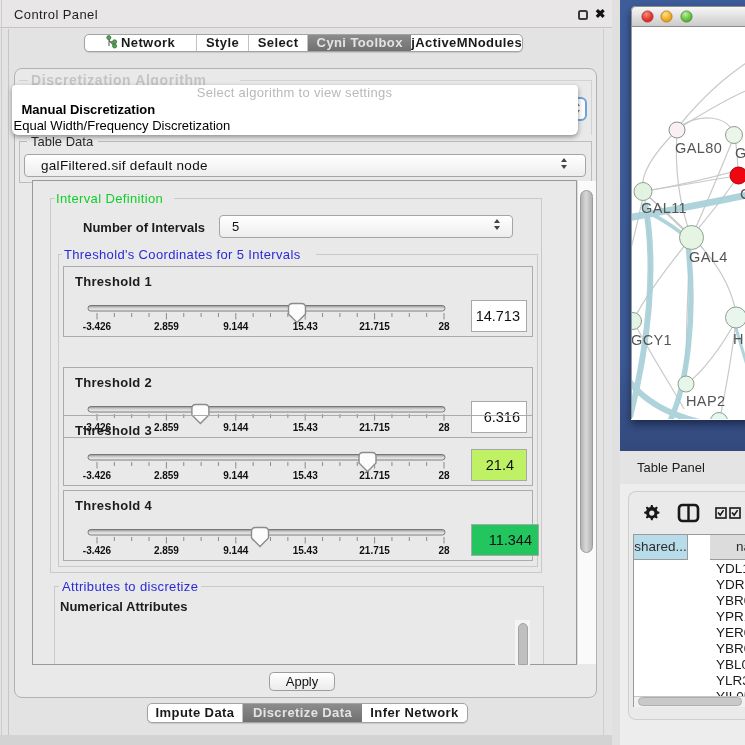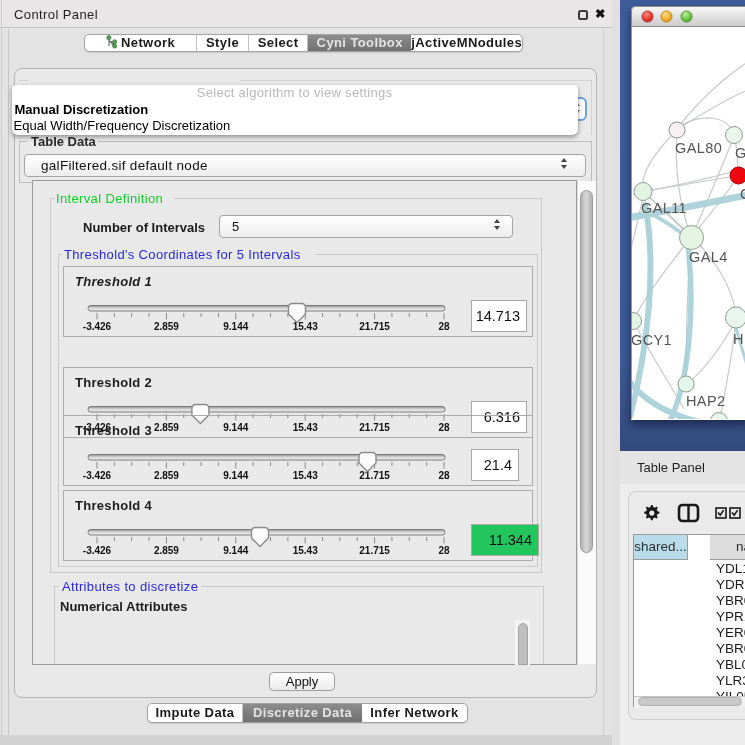--- a/index.html
+++ b/index.html
@@ -156,31 +156,32 @@
     <div style="width:60px; line-height:16px; border-right:1px solid #c3c3c3;">Select</div>
     <div style="width:105px; line-height:16px; background:linear-gradient(180deg,#8c8c8c,#707070); color:#e3e3e3;">Cyni Toolbox</div>
     <div style="flex:1; line-height:16px;">jActiveMNodules</div>
   </div>
 
   <div class="abs" style="left:14px; top:68px; width:583px; height:630px; background:#e9e9e9; border:1px solid #b2b2b2; border-radius:8px;"></div>
 
   <div class="abs" style="left:19px; top:80px; width:9px; height:1px; background:#d2d2d2;"></div>
   <div class="abs" style="left:240px; top:80px; width:351px; height:1px; background:#d2d2d2;"></div>
   <div class="abs" style="left:591px; top:80px; width:1px; height:55px; background:#d2d2d2;"></div>
+  <div class="abs" style="left:31px; top:72px; font-size:14px; font-weight:bold; letter-spacing:0.6px; color:#c4c4c4;">Discretization Algorithm</div>
 
   <div class="abs" style="left:566px; top:97px; width:21px; height:24px; background:#fdfdfd; border:2.5px solid #6ca3dc; border-radius:6px;"></div>
   <div class="abs" style="left:574px; top:102px; width:0; height:0; border-left:3.5px solid transparent; border-right:3.5px solid transparent; border-bottom:4.5px solid #777;"></div>
   <div class="abs" style="left:574px; top:110px; width:0; height:0; border-left:3.5px solid transparent; border-right:3.5px solid transparent; border-top:4.5px solid #777;"></div>
 
   <div class="abs" style="left:19px; top:141px; width:8px; height:1px; background:#bdbdbd;"></div>
   <div class="abs" style="left:98px; top:141px; width:493px; height:1px; background:#bdbdbd;"></div>
   <div class="abs" style="left:19px; top:141px; width:1px; height:41px; background:#bdbdbd;"></div>
   <div class="abs" style="left:591px; top:141px; width:1px; height:41px; background:#bdbdbd;"></div>
   <div class="abs" style="left:19px; top:182px; width:573px; height:1px; background:#bdbdbd;"></div>
-  <div class="abs" style="left:31px; top:134px; font-size:13px; color:#2a2a2a;font-weight:bold;">Table Data</div>
+  <div class="abs" style="left:31px; top:134px; font-size:13px; color:#2a2a2a;">Table Data</div>
   <div class="abs" style="left:24px; top:154px; width:562px; height:23px; background:linear-gradient(180deg,#ffffff,#ededed); border:1px solid #a5a5a5; border-radius:4px; font-size:13.5px; letter-spacing:0.3px; color:#111; line-height:21px; padding-left:16px;">galFiltered.sif default node
     <span style="position:absolute; right:18px; top:3px;">
         <span style="display:block; width:0; height:0; border-left:3.5px solid transparent; border-right:3.5px solid transparent; border-bottom:4.5px solid #444; margin-bottom:2.5px;"></span>
         <span style="display:block; width:0; height:0; border-left:3.5px solid transparent; border-right:3.5px solid transparent; border-top:4.5px solid #444;"></span>
       </span>
   </div>
 
   <div class="abs" style="left:32px; top:180px; width:545px; height:485px; border:1px solid #999; background:#e9e9e9;"></div>
   <div class="abs" style="left:577px; top:181px; width:19px; height:483px; background:#fafafa; border-left:1px solid #dcdcdc;"></div>
   <div class="abs" style="left:580px; top:190px; width:13px; height:363px; border-radius:6.5px; background:linear-gradient(90deg,#b2b2b2,#d8d8d8 45%,#b2b2b2); border:1px solid #9b9b9b;"></div>
@@ -201,21 +202,21 @@
   </div>
 
   <div class="abs" style="left:58px; top:254px; width:4px; height:1px; background:#c9c9c9;"></div>
   <div class="abs" style="left:316px; top:254px; width:221px; height:1px; background:#c9c9c9;"></div>
   <div class="abs" style="left:58px; top:254px; width:1px; height:312px; background:#c9c9c9;"></div>
   <div class="abs" style="left:537px; top:254px; width:1px; height:312px; background:#c9c9c9;"></div>
   <div class="abs" style="left:58px; top:566px; width:480px; height:1px; background:#c9c9c9;"></div>
   <div class="abs" style="left:64px; top:247px; font-size:13px; letter-spacing:0.35px; color:#2a2ad8;">Threshold's Coordinates for 5 Intervals</div>
 
   <div class="abs" style="left:63px; top:266px; width:470px; height:71px; border:1px solid #ababab;">
-    <div class="abs" style="left:11px; top:7px; font-size:13px; font-weight:bold; letter-spacing:0.3px; color:#1c1c1c;font-style:italic;">Threshold 1</div>
+    <div class="abs" style="left:11px; top:7px; font-size:13px; font-weight:bold; letter-spacing:0.3px; color:#1c1c1c;">Threshold 1</div>
     <svg class="abs" style="left:0; top:0;" width="468" height="69" viewBox="0 0 468 69">
       <defs>
         <linearGradient id="trk0" x1="0" y1="0" x2="0" y2="1">
           <stop offset="0" stop-color="#8e8e8e"></stop>
             <stop offset="0.45" stop-color="#d4d4d4"></stop>
             <stop offset="1" stop-color="#f0f0f0"></stop>
         </linearGradient>
       </defs>
       <rect x="24" y="38.5" width="357" height="5.5" rx="2.75" fill="url(#trk0)" stroke="#6f6f6f" stroke-width="0.9"></rect>
       <g stroke="#8a8a8a" stroke-width="1">
@@ -338,21 +339,21 @@
       <g fill="#111" font-size="10px" font-weight="bold" font-family="Liberation Sans">
         <text x="33.00" y="62.5" text-anchor="middle">-3.426</text>
           <text x="102.40" y="62.5" text-anchor="middle">2.859</text>
           <text x="171.80" y="62.5" text-anchor="middle">9.144</text>
           <text x="241.20" y="62.5" text-anchor="middle">15.43</text>
           <text x="310.60" y="62.5" text-anchor="middle">21.715</text>
           <text x="380.00" y="62.5" text-anchor="middle">28</text>
       </g>
       <path d="M 295.00,47 L 295.00,40.5 Q 295.00,36.5 299.00,36.5 L 308.00,36.5 Q 312.00,36.5 312.00,40.5 L 312.00,47 L 303.50,55.5 Z" fill="#fcfcfc" stroke="#8b8b8b" stroke-width="1.4"></path>
     </svg>
-    <div class="abs" style="left:407px; top:33px; width:48px; height:32px; background:#ffffff; border:1px solid #a8a8a8; font-size:14.5px; color:#111; line-height:30px; text-align:right; padding-right:6px;">21.4</div>
+    <div class="abs" style="left:407px; top:33px; width:56px; height:32px; background:#bef264; border:1px solid #a8a8a8; font-size:14.5px; color:#111; line-height:30px; text-align:right; padding-right:12px;">21.4</div>
   </div>
 
   <div class="abs" style="left:63px; top:489.5px; width:470px; height:71px; border:1px solid #ababab;">
     <div class="abs" style="left:11px; top:7px; font-size:13px; font-weight:bold; letter-spacing:0.3px; color:#1c1c1c;">Threshold 4</div>
     <svg class="abs" style="left:0; top:0;" width="468" height="69" viewBox="0 0 468 69">
       <defs>
         <linearGradient id="trk3" x1="0" y1="0" x2="0" y2="1">
           <stop offset="0" stop-color="#8e8e8e"></stop>
             <stop offset="0.45" stop-color="#d4d4d4"></stop>
             <stop offset="1" stop-color="#f0f0f0"></stop>
@@ -399,21 +400,21 @@
   <div class="abs" style="left:201px; top:586px; width:342px; height:1px; background:#c9c9c9;"></div>
   <div class="abs" style="left:54px; top:586px; width:1px; height:78px; background:#c9c9c9;"></div>
   <div class="abs" style="left:543px; top:586px; width:1px; height:78px; background:#c9c9c9;"></div>
   <div class="abs" style="left:62px; top:579px; font-size:13px; letter-spacing:0.35px; color:#2a2ad8;">Attributes to discretize</div>
   <div class="abs" style="left:60px; top:599px; font-size:13px; font-weight:bold; color:#1c1c1c;">Numerical Attributes</div>
   <div class="abs" style="left:515px; top:619.5px; width:15px; height:45px; background:#f4f4f4;"></div>
   <div class="abs" style="left:517.5px; top:622.5px; width:10px; height:42px; background:#bfbfbf; border:1px solid #a4a4a4; border-radius:5px 5px 0 0;"></div>
 
   <div class="abs" style="left:11.5px; top:85px; width:566px; height:49.5px; background:#fff; border-radius:4px 4px 6px 6px; box-shadow:0 2px 5px rgba(0,0,0,0.4); z-index:50;">
     <div style="height:16.5px; font-size:13px; letter-spacing:0.3px; color:#b9b9b9; text-align:center; line-height:15px;">Select algorithm to view settings</div>
-    <div style="height:16.5px; font-size:13px; font-weight:bold; color:#000; line-height:15px; padding-left:3px;">Manual Discretization</div>
+    <div style="height:16.5px; font-size:13px; font-weight:bold; color:#000; line-height:15px; padding-left:10px;">Manual Discretization</div>
     <div style="height:16.5px; font-size:13px; color:#000; line-height:15px; padding-left:2px;">Equal Width/Frequency Discretization</div>
   </div>
 
   <div class="abs" style="left:269px; top:672px; width:66px; height:19px; background:linear-gradient(180deg,#ffffff,#ebebeb); border:1px solid #9d9d9d; border-radius:4.5px; font-size:13px; text-align:center; line-height:17px; color:#111;">Apply</div>
 
   <div class="abs" style="left:147px; top:703px; width:321px; height:20px; background:#fff; border:1px solid #a3a3a3; border-radius:5px; display:flex; font-size:13px; font-weight:600; letter-spacing:0.4px; color:#1a1a1a; text-align:center; box-shadow:0 1px 1px rgba(0,0,0,0.12);">
     <div style="width:95px; line-height:18px; border-right:1px solid #c3c3c3;">Impute Data</div>
     <div style="width:119px; line-height:18px; background:linear-gradient(180deg,#8c8c8c,#707070); color:#e3e3e3;">Discretize Data</div>
     <div style="flex:1; line-height:18px;">Infer Network</div>
   </div>

